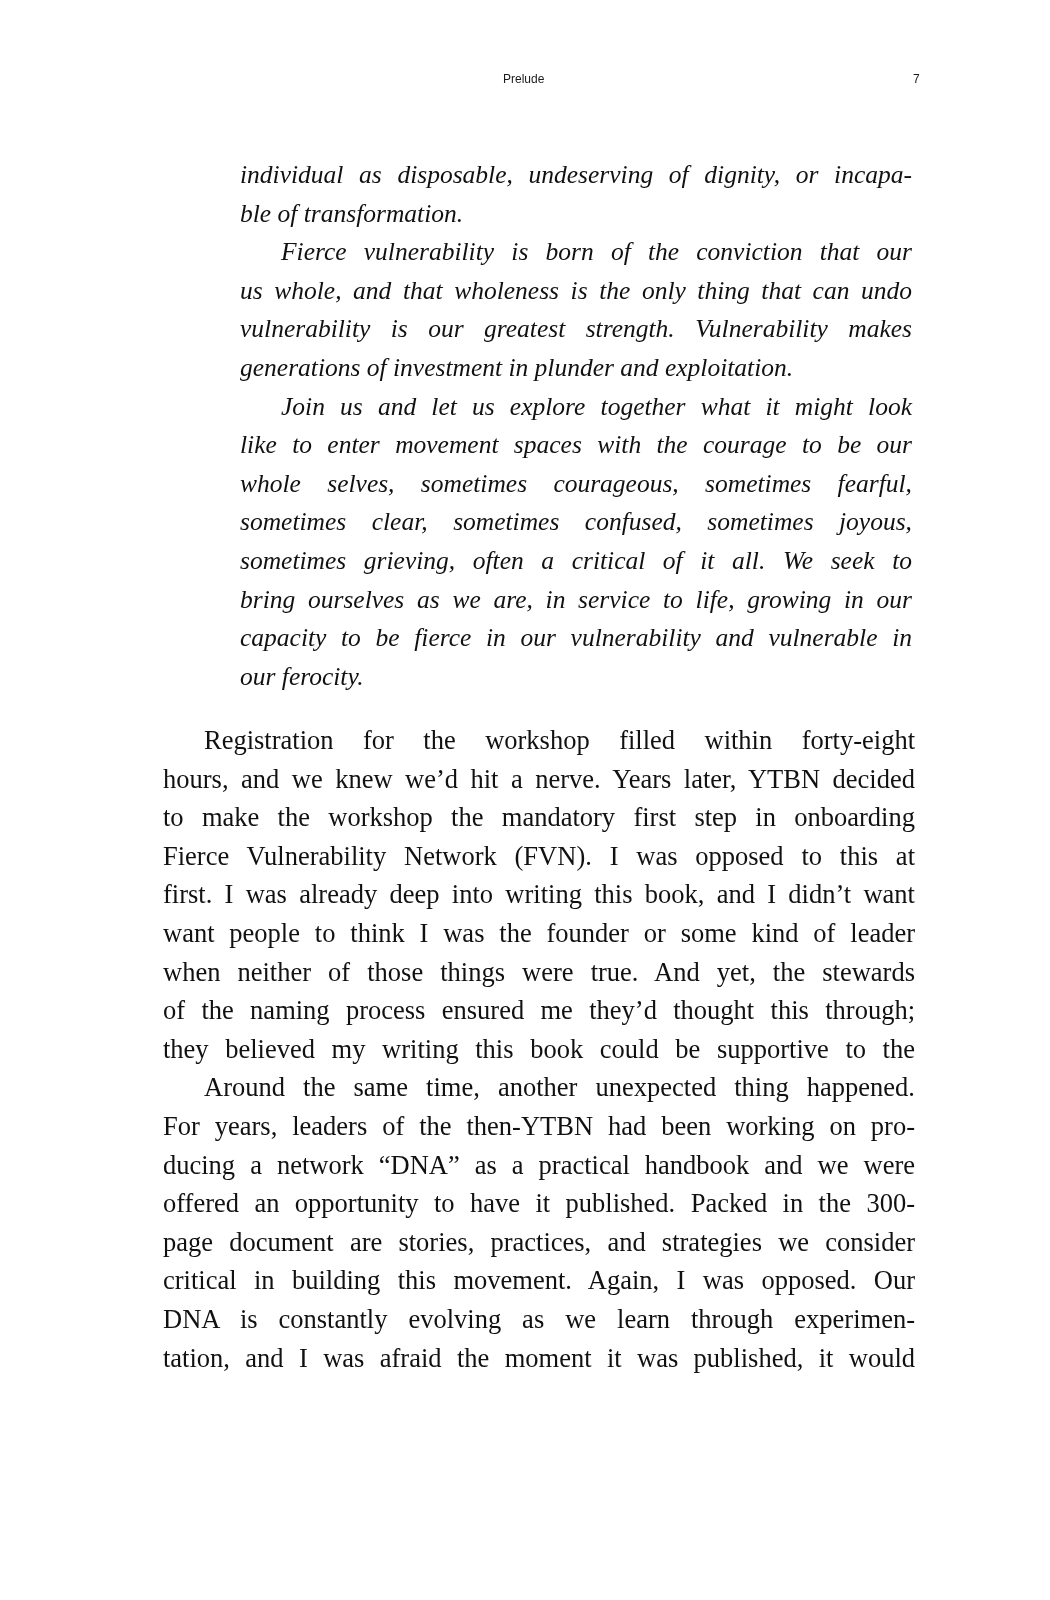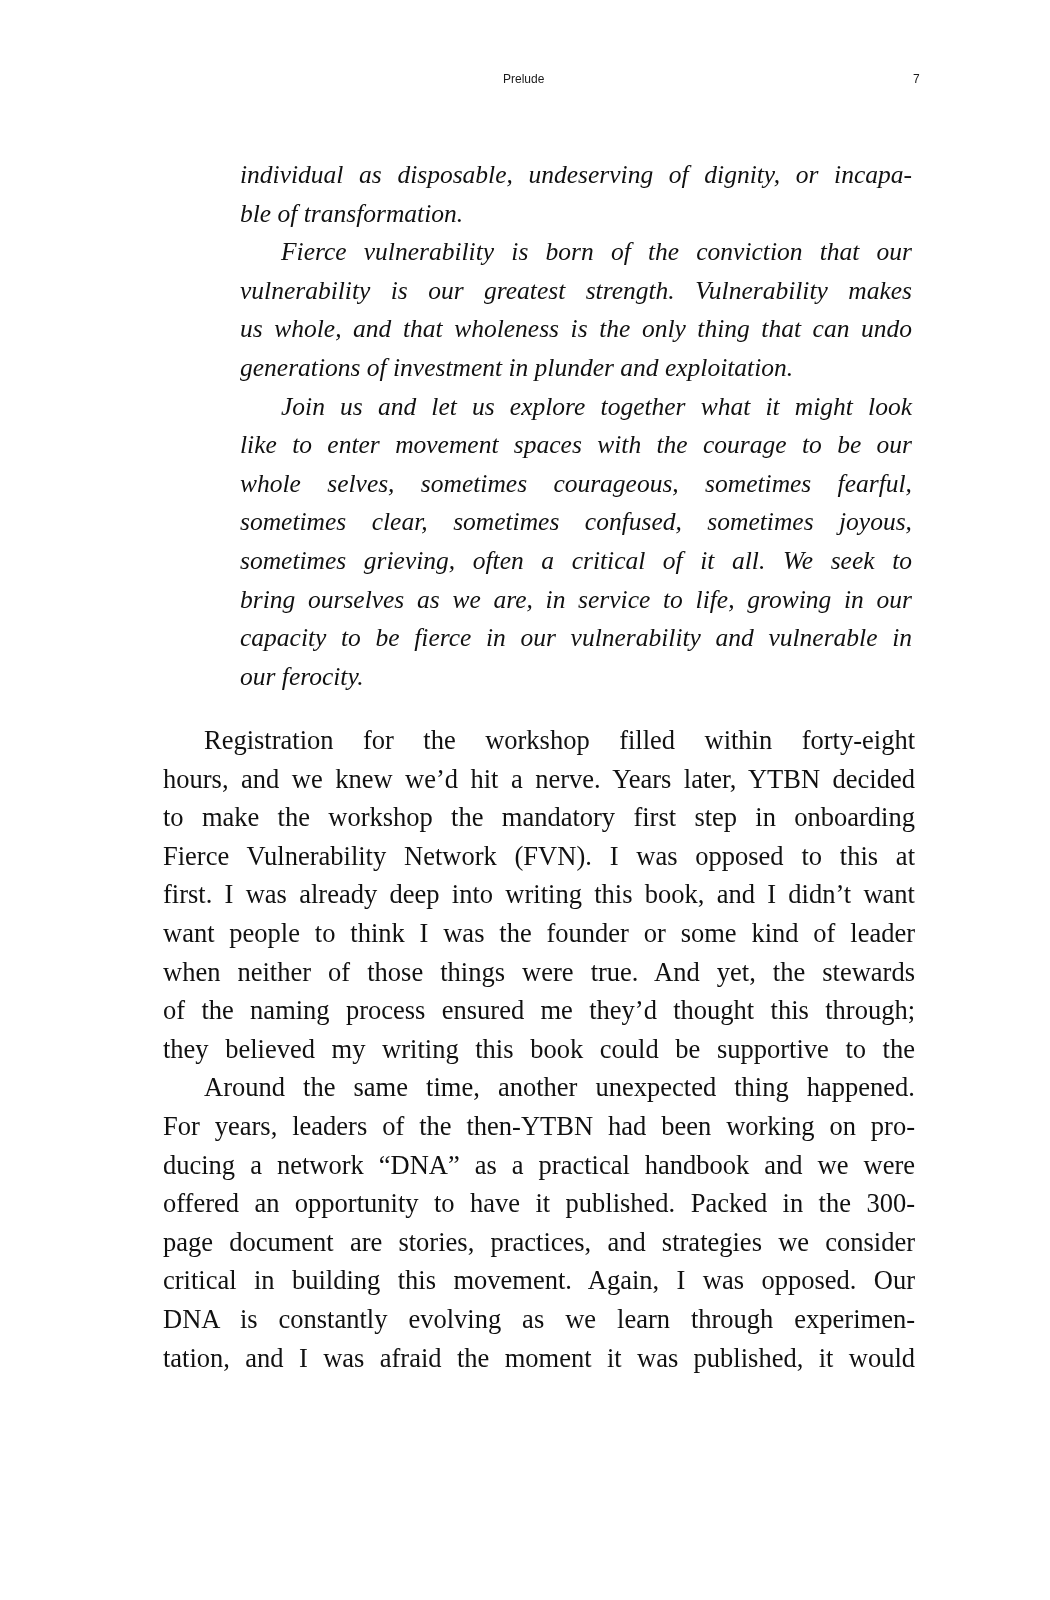--- a/index.html
+++ b/index.html
@@ -75,22 +75,22 @@
 
 <div class="running-head">
   <span class="title">Prelude</span>
   <span class="folio">7</span>
 </div>
 
 <div class="text-block quote" id="quote-block">
     <span class="line">individual as disposable, undeserving of dignity, or incapa-</span>
     <span class="line last">ble of transformation.</span>
     <span class="line indent">Fierce vulnerability is born of the conviction that our</span>
+    <span class="line">us whole, and that wholeness is the only thing that can undo</span>
     <span class="line">vulnerability is our greatest strength. Vulnerability makes</span>
-    <span class="line">us whole, and that wholeness is the only thing that can undo</span>
     <span class="line last">generations of investment in plunder and exploitation.</span>
     <span class="line indent">Join us and let us explore together what it might look</span>
     <span class="line">like to enter movement spaces with the courage to be our</span>
     <span class="line">whole selves, sometimes courageous, sometimes fearful,</span>
     <span class="line">sometimes clear, sometimes confused, sometimes joyous,</span>
     <span class="line">sometimes grieving, often a critical of it all. We seek to</span>
     <span class="line">bring ourselves as we are, in service to life, growing in our</span>
     <span class="line">capacity to be fierce in our vulnerability and vulnerable in</span>
     <span class="line last">our ferocity.</span>
   </div>

